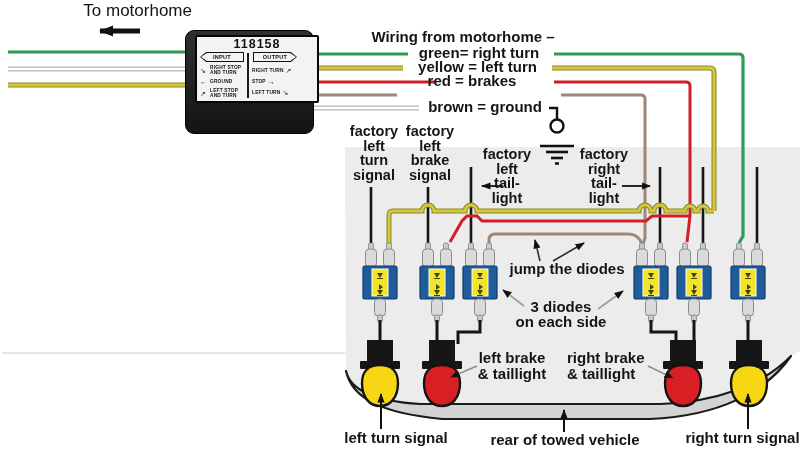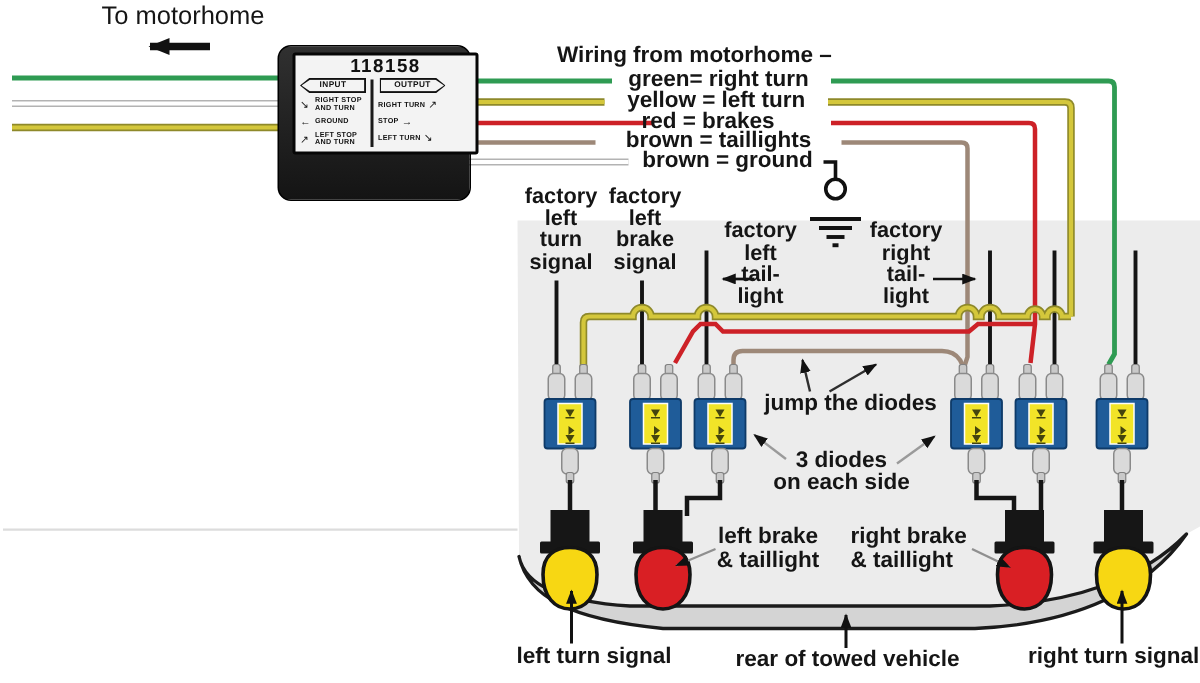--- a/index.html
+++ b/index.html
@@ -169,28 +169,27 @@
     <line x1="524" y1="306" x2="503" y2="290" stroke="#9a9a9a" stroke-width="1.6" marker-end="url(#ah)"></line>
     <line x1="598" y1="309" x2="623" y2="291" stroke="#9a9a9a" stroke-width="1.6" marker-end="url(#ah)"></line>
     <line x1="477" y1="366" x2="451" y2="377" stroke="#8f8f8f" stroke-width="1.6" marker-end="url(#ah)"></line>
     <line x1="648" y1="366" x2="673" y2="378" stroke="#8f8f8f" stroke-width="1.6" marker-end="url(#ah)"></line>
     <line x1="381" y1="429" x2="381" y2="394" stroke="#111" stroke-width="2" marker-end="url(#ah)"></line>
     <line x1="564" y1="432" x2="564" y2="410" stroke="#111" stroke-width="2" marker-end="url(#ah)"></line>
     <line x1="748" y1="429" x2="748" y2="394" stroke="#111" stroke-width="2" marker-end="url(#ah)"></line>
   </g>
 </svg>
 
-<div class="lbl" style="left:52px;top:4px;width:140px;font-weight:400;font-size:17px;text-align:center">To motorhome</div>
+<div class="lbl" style="left:52px;top:4px;width:140px;font-weight:400;font-size:17px;text-align:right">To motorhome</div>
 
 <div class="lbl" style="left:368px;top:30px;width:190px">Wiring from motorhome –</div>
 
 <div class="lbl" style="left:406px;top:46px;width:146px">green= right turn</div>
 <div class="lbl" style="left:401px;top:60px;width:153px">yellow = left turn</div>
 <div class="lbl" style="left:411px;top:74px;width:122px">red = brakes</div>
-<div class="lbl" style="left:397px;top:87px;width:164px">brown = taillights</div>
 <div class="lbl" style="left:419px;top:100px;width:132px">brown = ground</div>
 
 <div class="lbl pre small" style="left:340px;top:124px;width:68px">factory
 left
 turn
 signal</div>
 <div class="lbl pre small" style="left:396px;top:124px;width:68px">factory
 left
 brake
 signal</div>

